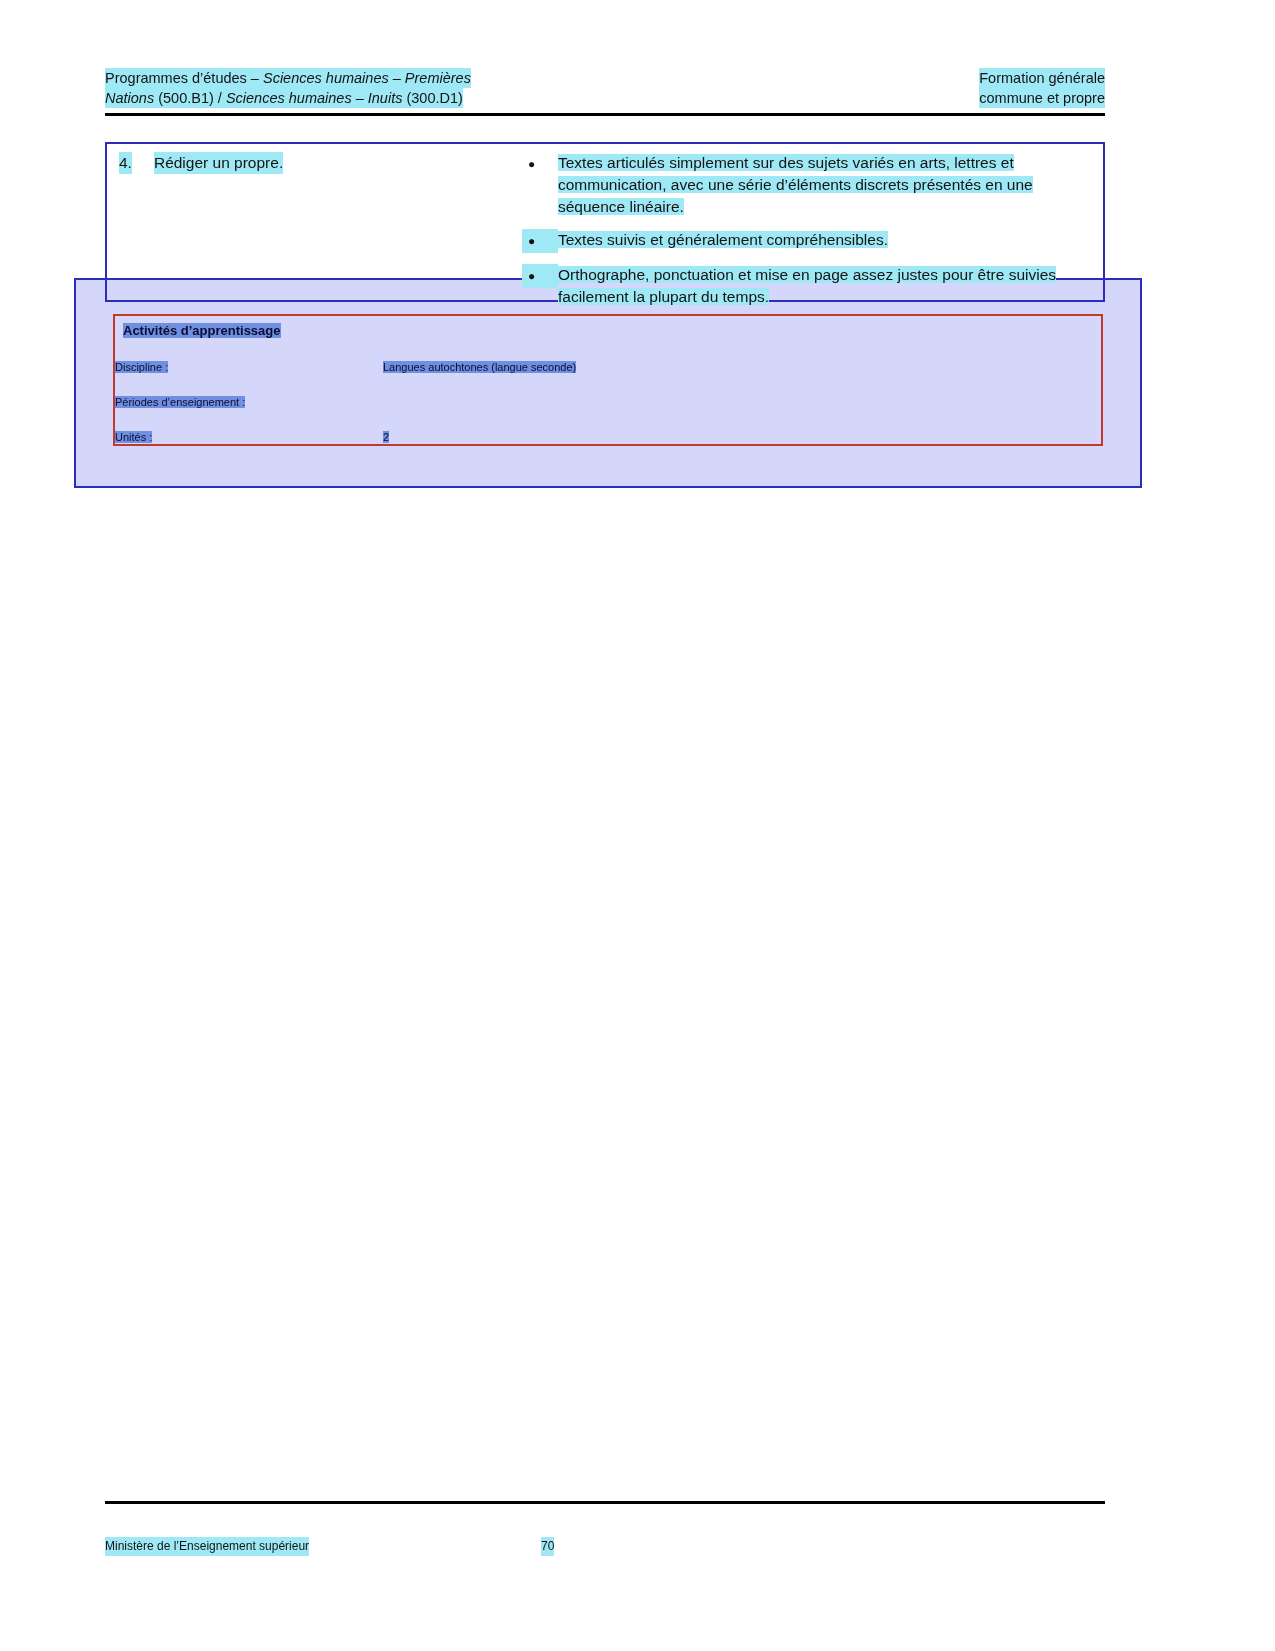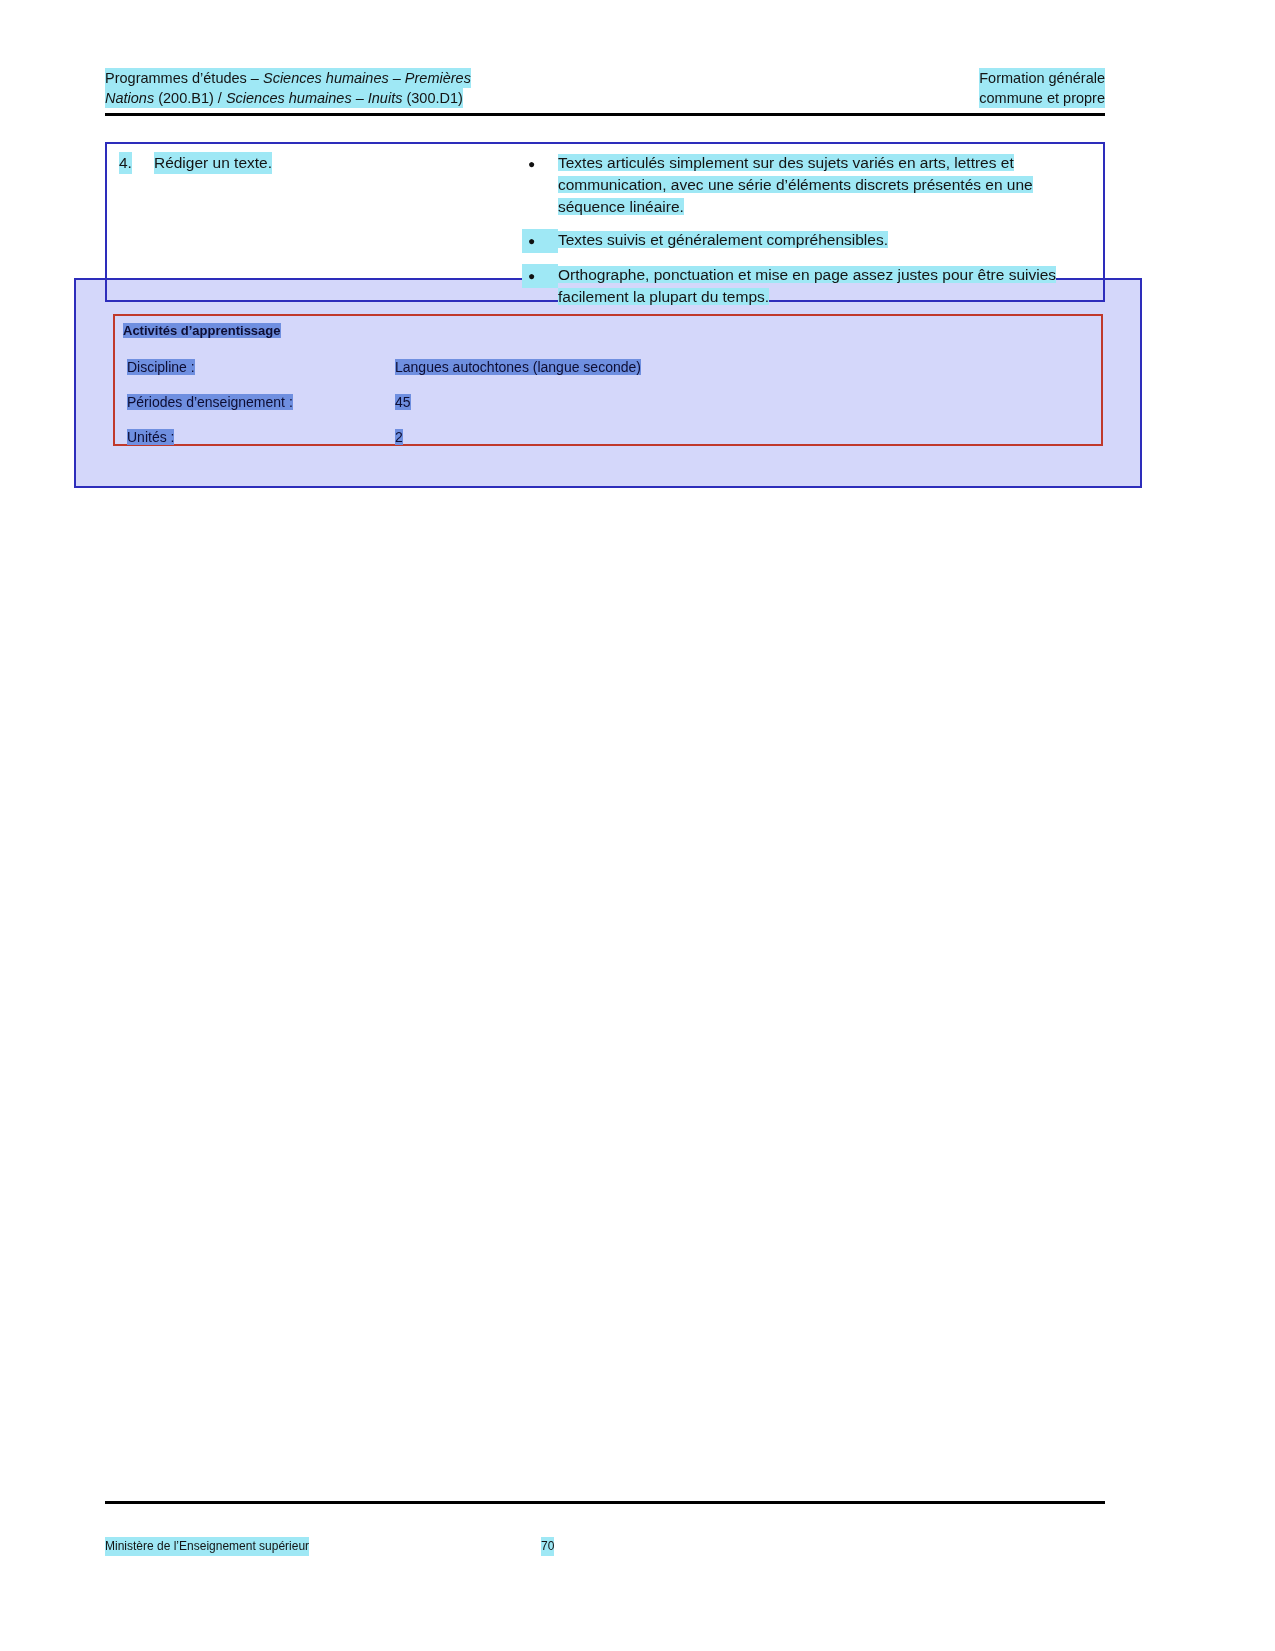--- a/index.html
+++ b/index.html
@@ -138,24 +138,24 @@
     top: 7px;
     font-size: 13px;
     font-weight: bold;
   }
   .hl-blue {
     background: #6f8fe0;
     color: #0d0d33;
   }
   .act-rows {
     position: absolute;
-    left: 12px;
+    left: 0;
     top: 42px;
     width: 960px;
-    font-size: 14px;
+    font-size: 11px;
     line-height: 19px;
   }
   .act-row {
     display: flex;
     align-items: baseline;
     margin-bottom: 16px;
   }
   .act-label {
     flex: 0 0 268px;
   }
@@ -192,33 +192,33 @@
 <body>
 
 <div class="page">
 
   <div class="header">
     <div class="header-row">
       <div class="hdr-left hl-cyan"><span>Programmes d’études – </span><i>Sciences humaines – Premières</i></div>
       <div class="hdr-right hl-cyan">Formation générale</div>
     </div>
     <div class="header-row">
-      <div class="hdr-left hl-cyan"><i>Nations</i><span> (200.B1) / </span><i>Sciences humaines – Inuits</i><span> (300.D1)</span></div>
+      <div class="hdr-left hl-cyan"><i>Nations</i><span> (500.B1) / </span><i>Sciences humaines – Inuits</i><span> (300.D1)</span></div>
       <div class="hdr-right hl-cyan">commune et propre</div>
     </div>
   </div>
   <div class="header-rule"></div>
 
   <div class="selection-outer"></div>
 
   <div class="comp-table">
     <div class="comp-inner">
       <div class="comp-left">
         <span class="num hl-cyan">4.</span>
-        <span class="hl-cyan">Rédiger un texte.</span>
+        <span class="hl-cyan">Rédiger un propre.</span>
       </div>
       <div class="comp-right">
         <div class="bullet-row">
           <div class="bullet-dot">●</div>
           <div class="bullet-text"><span class="hl-cyan">Textes articulés simplement sur des sujets variés en arts, lettres et communication, avec une série d’éléments discrets présentés en une séquence linéaire.</span></div>
         </div>
         <div class="bullet-row">
           <div class="bullet-dot hl-cyan">●</div>
           <div class="bullet-text"><span class="hl-cyan">Textes suivis et généralement compréhensibles.</span></div>
         </div>
@@ -232,21 +232,20 @@
 
   <div class="activities">
     <div class="act-title"><span class="hl-blue">Activités d’apprentissage</span></div>
     <div class="act-rows">
       <div class="act-row">
         <div class="act-label"><span class="hl-blue">Discipline :</span></div>
         <div class="act-value"><span class="hl-blue">Langues autochtones (langue seconde)</span></div>
       </div>
       <div class="act-row">
         <div class="act-label"><span class="hl-blue">Périodes d’enseignement :</span></div>
-        <div class="act-value"><span class="hl-blue">45</span></div>
       </div>
       <div class="act-row">
         <div class="act-label"><span class="hl-blue">Unités :</span></div>
         <div class="act-value"><span class="hl-blue">2</span></div>
       </div>
     </div>
   </div>
 
   <div class="footer-rule"></div>
   <div class="footer">

